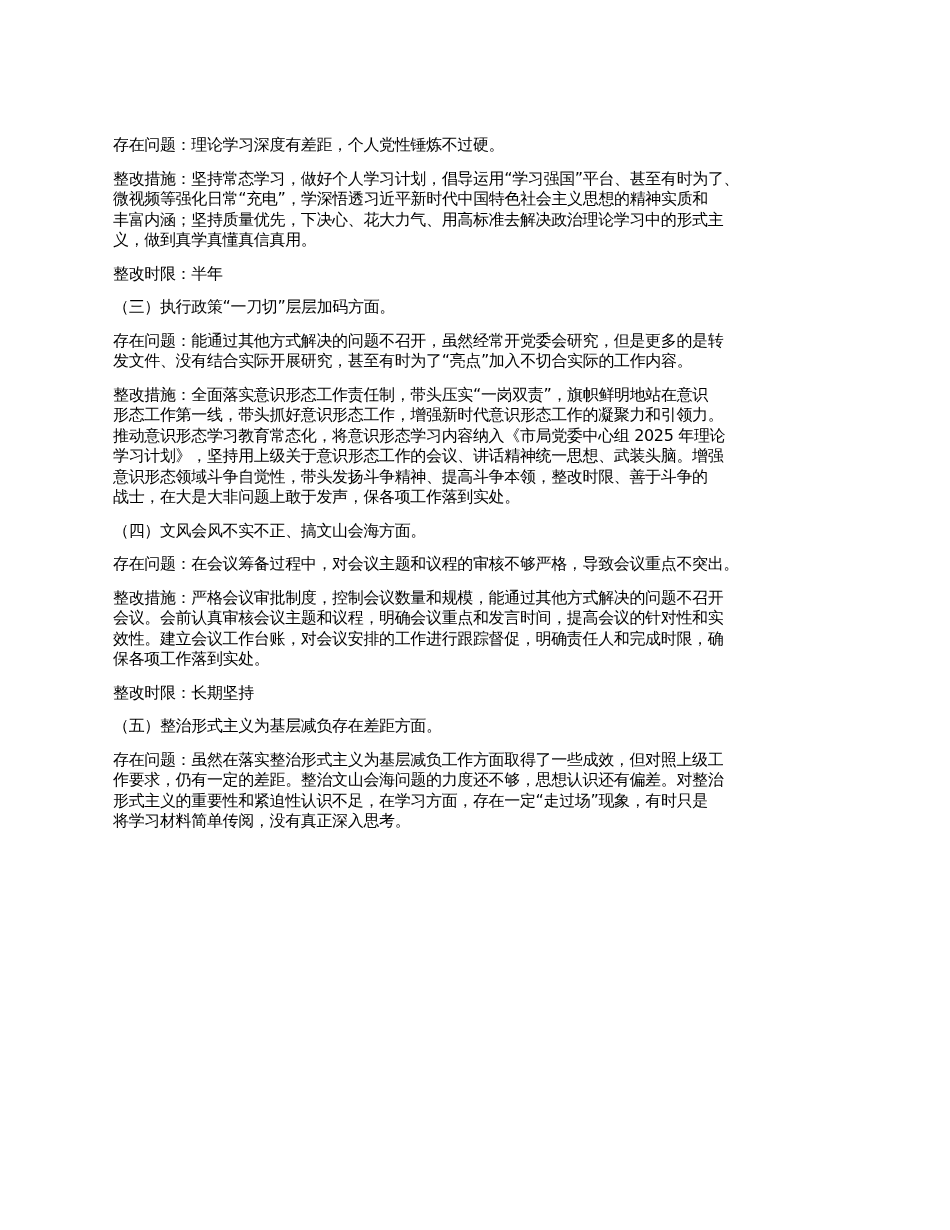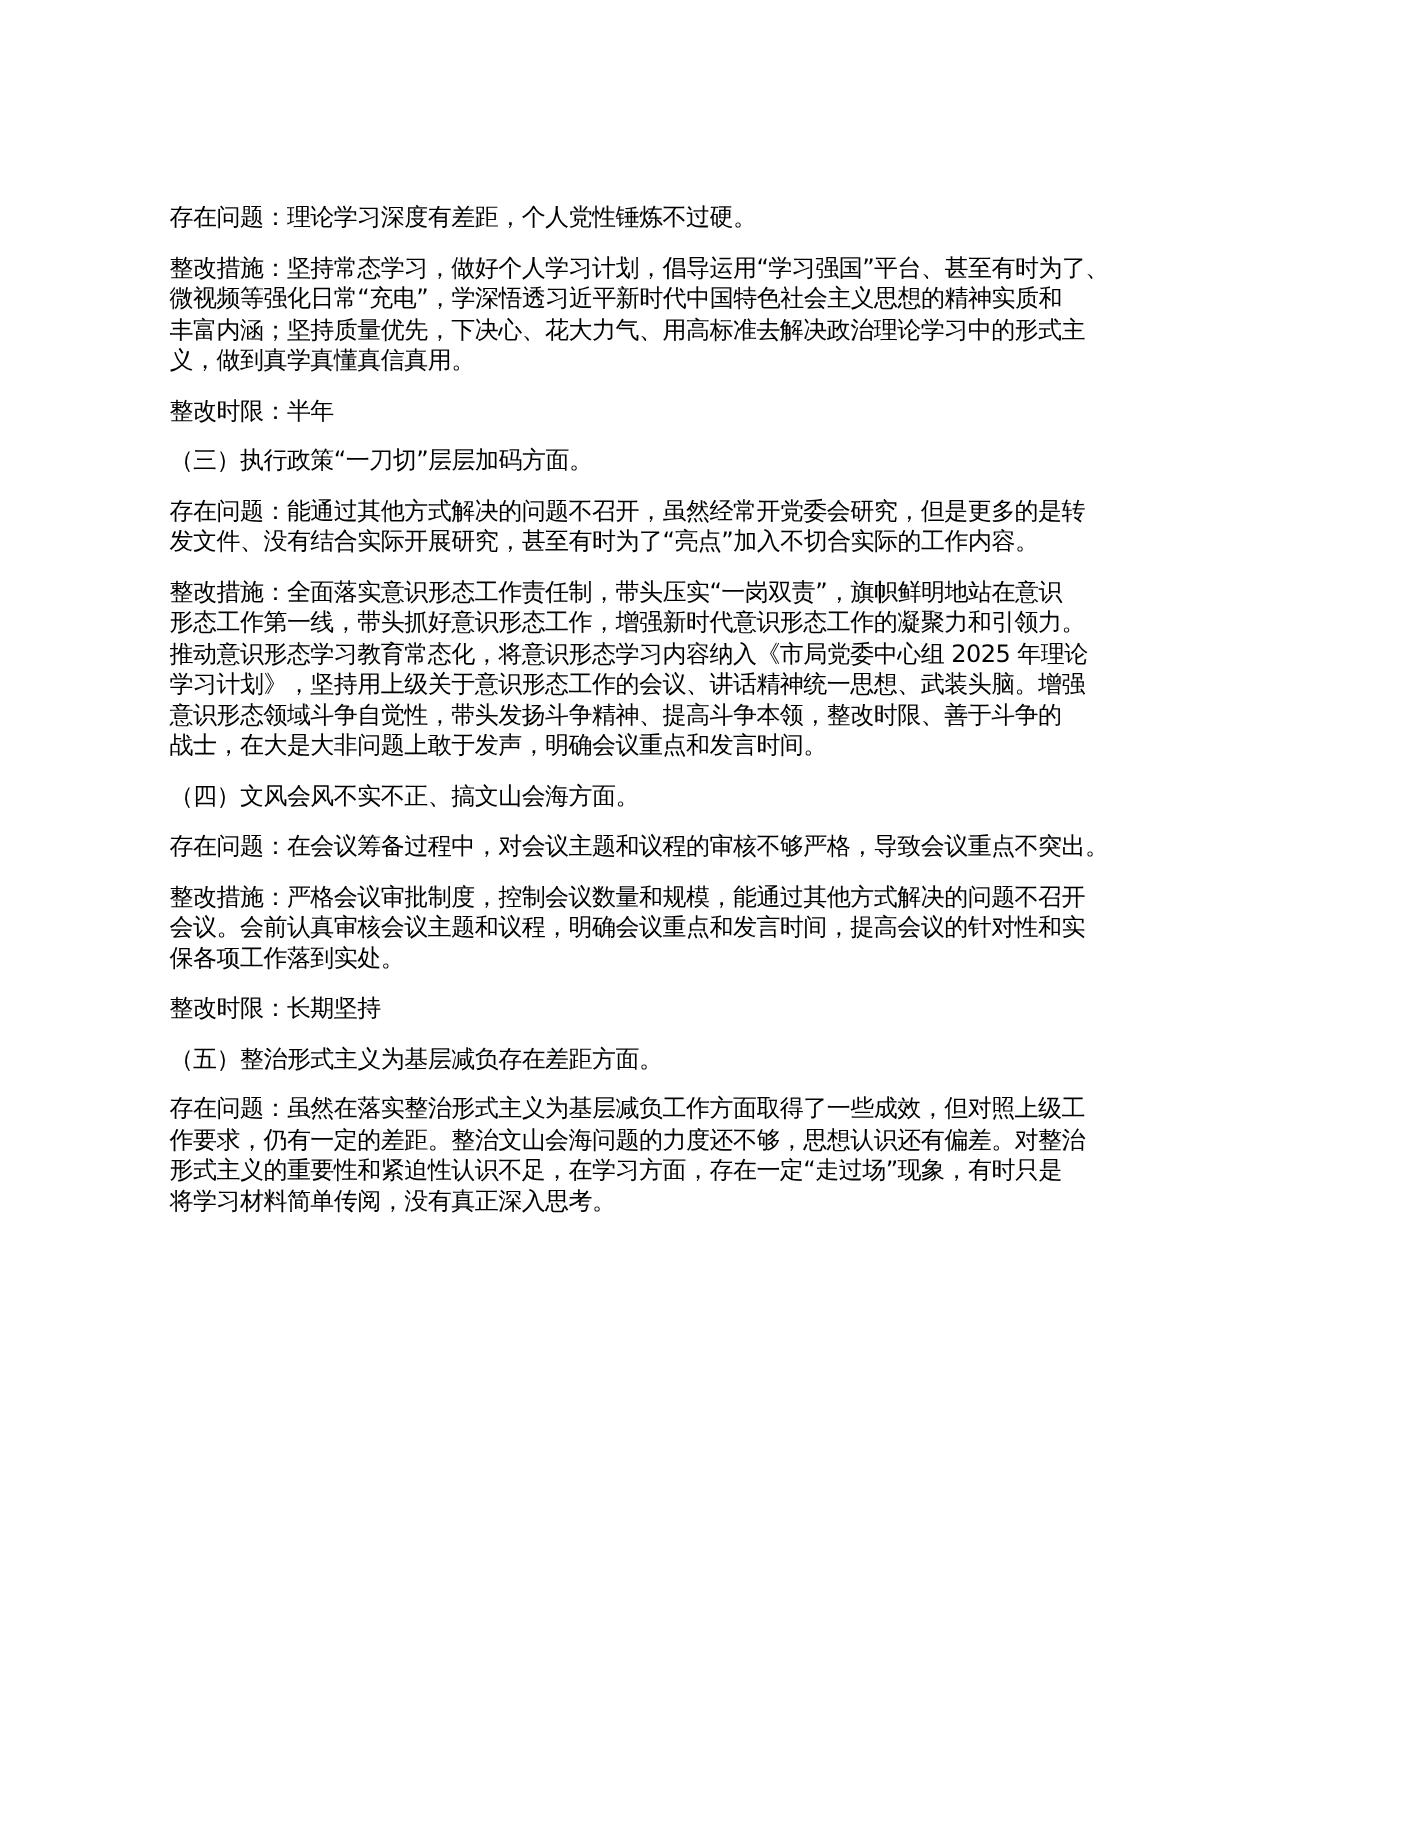--- a/index.html
+++ b/index.html
@@ -56,31 +56,32 @@
   <p class="para">
     <span class="line">存在问题：能通过其他方式解决的问题不召开，虽然经常开党委会研究，但是更多的是转</span>
     <span class="line">发文件、没有结合实际开展研究，甚至有时为了“亮点”加入不切合实际的工作内容。</span>
   </p>
   <p class="para">
     <span class="line">整改措施：全面落实意识形态工作责任制，带头压实“一岗双责”，旗帜鲜明地站在意识</span>
     <span class="line">形态工作第一线，带头抓好意识形态工作，增强新时代意识形态工作的凝聚力和引领力。</span>
     <span class="line">推动意识形态学习教育常态化，将意识形态学习内容纳入《市局党委中心组 2025 年理论</span>
     <span class="line">学习计划》，坚持用上级关于意识形态工作的会议、讲话精神统一思想、武装头脑。增强</span>
     <span class="line">意识形态领域斗争自觉性，带头发扬斗争精神、提高斗争本领，整改时限、善于斗争的</span>
-    <span class="line">战士，在大是大非问题上敢于发声，明确会议重点和发言时间。</span>
+    <span class="line">战士，在大是大非问题上敢于发声，保各项工作落到实处。</span>
   </p>
   <p class="para">
     <span class="line">（四）文风会风不实不正、搞文山会海方面。</span>
   </p>
   <p class="para">
     <span class="line">存在问题：在会议筹备过程中，对会议主题和议程的审核不够严格，导致会议重点不突出。</span>
   </p>
   <p class="para">
     <span class="line">整改措施：严格会议审批制度，控制会议数量和规模，能通过其他方式解决的问题不召开</span>
     <span class="line">会议。会前认真审核会议主题和议程，明确会议重点和发言时间，提高会议的针对性和实</span>
+    <span class="line">效性。建立会议工作台账，对会议安排的工作进行跟踪督促，明确责任人和完成时限，确</span>
     <span class="line">保各项工作落到实处。</span>
   </p>
   <p class="para">
     <span class="line">整改时限：长期坚持</span>
   </p>
   <p class="para">
     <span class="line">（五）整治形式主义为基层减负存在差距方面。</span>
   </p>
   <p class="para">
     <span class="line">存在问题：虽然在落实整治形式主义为基层减负工作方面取得了一些成效，但对照上级工</span>

